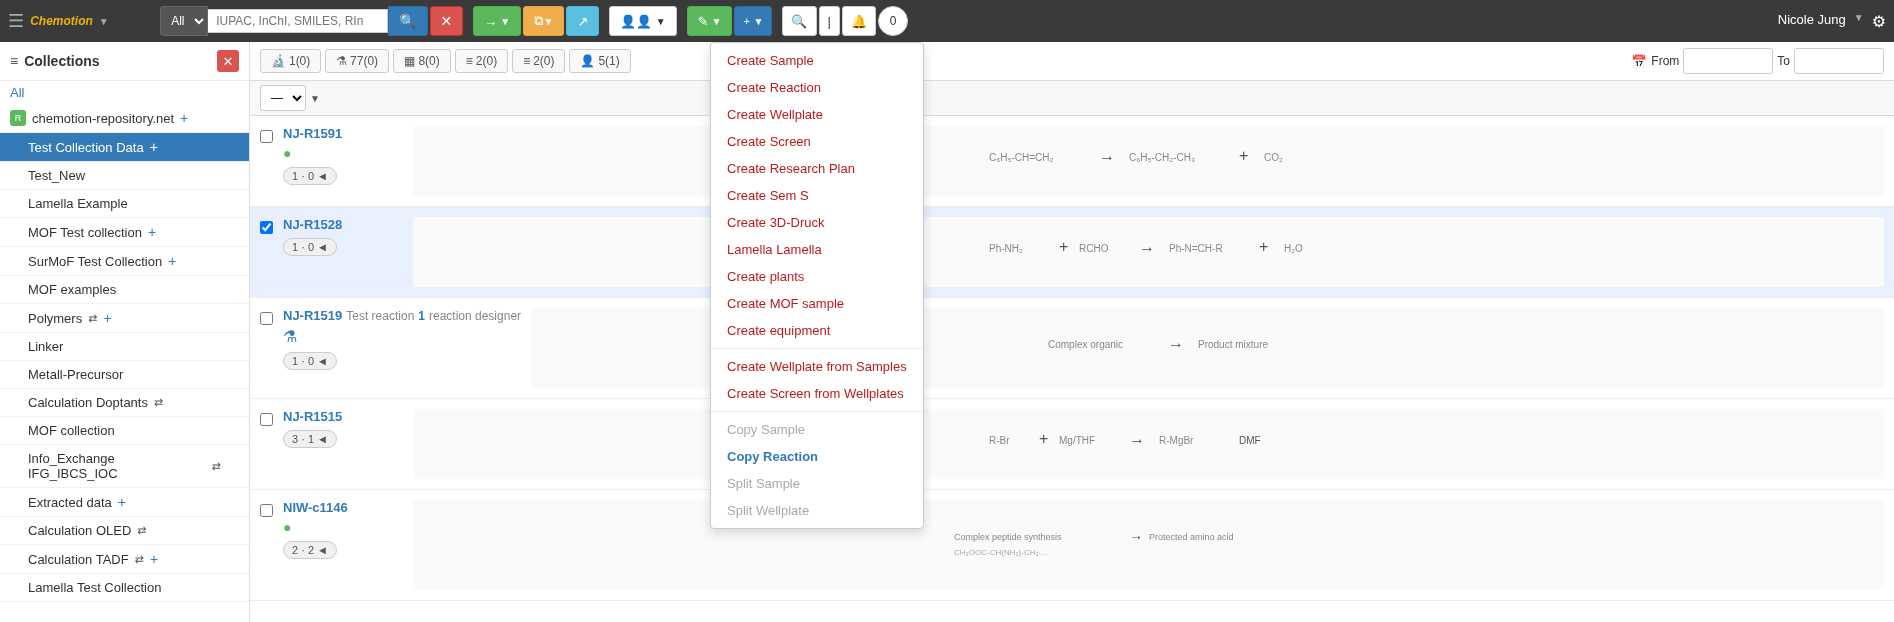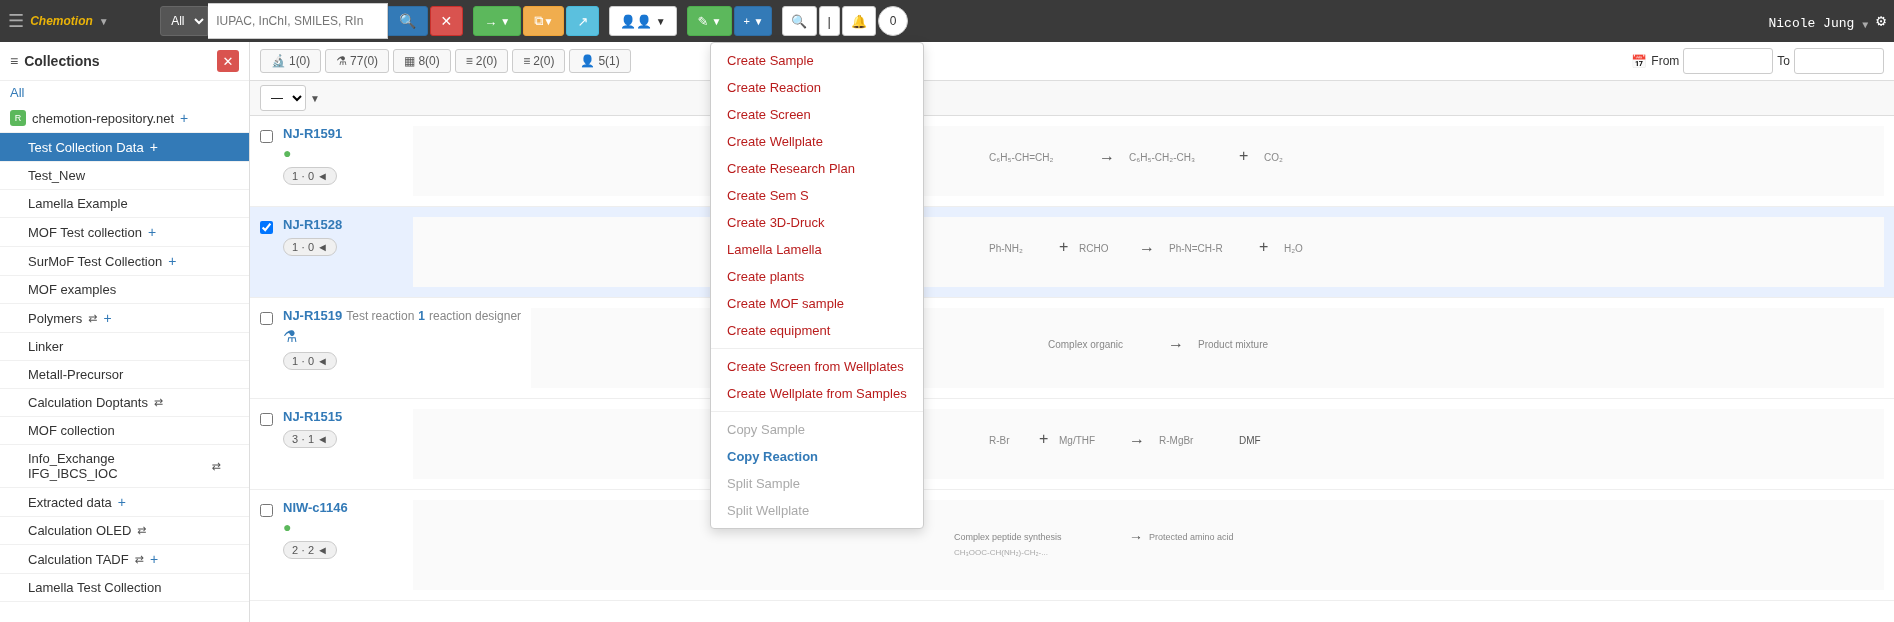--- a/index.html
+++ b/index.html
@@ -37,21 +37,21 @@
       color: #fff;
       border: 1px solid #666;
       height: 30px;
       padding: 0 6px;
       font-size: 12px;
       border-radius: 3px 0 0 3px;
     }
     .search-input {
       background: #fff;
       border: 1px solid #ccc;
-      height: 36px;
+      height: 24px;
       padding: 0 8px;
       font-size: 12px;
       width: 180px;
       border-left: none;
     }
     .search-btn-blue {
       background: #337ab7;
       border: 1px solid #2e6da4;
       color: #fff;
       height: 30px;
@@ -161,24 +161,23 @@
       cursor: pointer;
       border-radius: 50%;
       width: 30px;
       font-size: 12px;
       display: flex; align-items: center; justify-content: center;
     }
 
     .navbar-right {
       margin-left: auto;
       display: flex;
-      align-items: flex-end;
+      align-items: flex-start;
       gap: 8px;
       color: #fff;
-      font-family: Liberation Mono, monospace;
     }
     .navbar-user { color: #fff; font-size: 13px; cursor: pointer; }
     .navbar-user-caret { color: #aaa; font-size: 10px; }
     .navbar-gear { color: #fff; font-size: 16px; cursor: pointer; }
 
     
     .main-layout {
       display: flex;
       height: calc(100vh - 42px);
     }
@@ -671,30 +670,30 @@
         </div>
       </div>
 
     </div>
   </div>
 </div>
 
 <div class="dropdown-menu">
   <div class="dropdown-item">Create Sample</div>
   <div class="dropdown-item">Create Reaction</div>
+  <div class="dropdown-item">Create Wellplate</div>
   <div class="dropdown-item">Create Screen</div>
-  <div class="dropdown-item">Create Wellplate</div>
   <div class="dropdown-item">Create Research Plan</div>
   <div class="dropdown-item">Create Sem S</div>
   <div class="dropdown-item">Create 3D-Druck</div>
   <div class="dropdown-item">Lamella Lamella</div>
   <div class="dropdown-item">Create plants</div>
   <div class="dropdown-item">Create MOF sample</div>
   <div class="dropdown-item">Create equipment</div>
   <div class="dropdown-divider"></div>
+  <div class="dropdown-item">Create Wellplate from Samples</div>
   <div class="dropdown-item">Create Screen from Wellplates</div>
-  <div class="dropdown-item">Create Wellplate from Samples</div>
   <div class="dropdown-divider"></div>
   <div class="dropdown-item disabled">Copy Sample</div>
   <div class="dropdown-item active">Copy Reaction</div>
   <div class="dropdown-item disabled">Split Sample</div>
   <div class="dropdown-item disabled">Split Wellplate</div>
 </div>
 
 </body></html>

